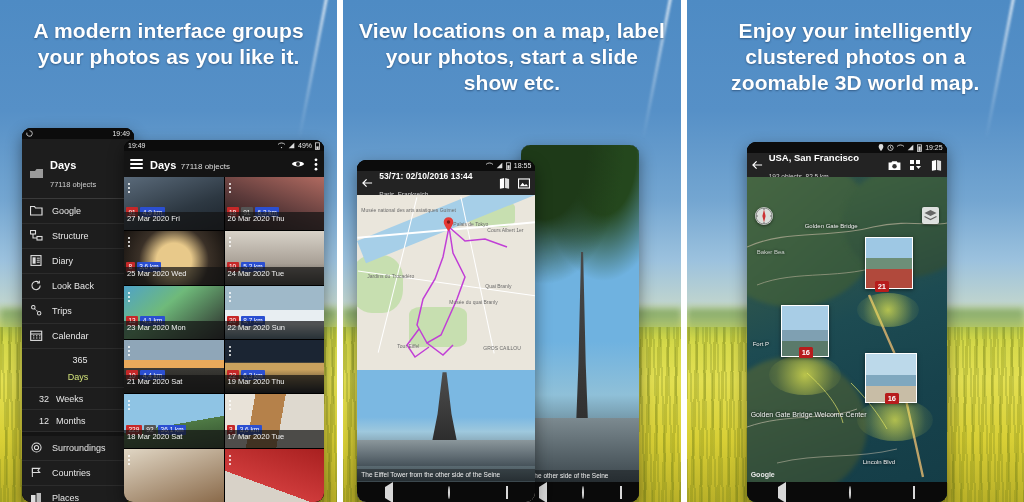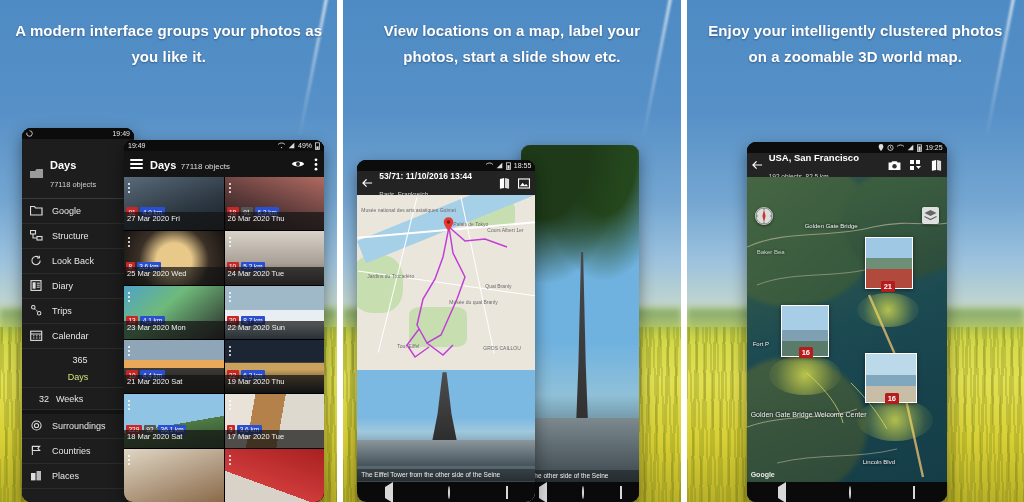--- a/index.html
+++ b/index.html
@@ -19,21 +19,21 @@
               transform:rotate(11deg); filter:blur(1.2px); }
   .field { position:absolute; left:0; right:0; bottom:0; height:175px;
            background:
              repeating-linear-gradient(92deg, rgba(120,130,20,.30) 0 3px, rgba(225,220,60,.0) 3px 9px),
              repeating-linear-gradient(88deg, rgba(90,110,25,.22) 0 2px, rgba(0,0,0,0) 2px 7px),
              linear-gradient(180deg,#cfd646 0%, #e3e052 30%, #d8cf35 65%, #b9b028 100%); }
   .field:after{ content:""; position:absolute; left:0; right:0; top:-18px; height:30px;
              background:linear-gradient(180deg, rgba(120,160,90,.85), rgba(205,210,70,0)); filter:blur(3px); }
 
   .heading { position:relative; z-index:6; text-align:center; color:#fff; font-weight:bold;
-             font-size:15px; line-height:26px; padding:18px 14px 0; letter-spacing:.1px;
+             font-size:21px; line-height:26px; padding:18px 14px 0; letter-spacing:.1px;
              text-shadow:0 1px 2px rgba(10,30,60,.45); }
 
   
   .phone { position:absolute; background:#151515; border-radius:9px;
            box-shadow:0 6px 16px rgba(0,0,0,.45); overflow:hidden; }
   .phone .screen { position:absolute; inset:0; overflow:hidden; background:#000; }
   .statusbar { height:11px; background:#0c0c0c; color:#e9e9e9; font-size:7px;
                display:flex; align-items:center; justify-content:flex-end; gap:3px; padding:0 4px; }
   .statusbar .left { margin-right:auto; display:flex; gap:2px; align-items:center; }
   .navbar { position:absolute; left:0; right:0; bottom:0; height:20px; background:#0a0a0a;
@@ -164,40 +164,40 @@
                 <svg width="13" height="11" viewBox="0 0 13 11">
                   <rect x="0.5" y="0.5" width="5" height="3.5" fill="none" stroke="#ddd" stroke-width="1.1"></rect>
                   <rect x="7" y="6.5" width="5" height="3.5" fill="none" stroke="#ddd" stroke-width="1.1"></rect>
                   <path d="M3 4v4h4" fill="none" stroke="#ddd" stroke-width="1.1"></path>
                 </svg>
               </span>
             <span>Structure</span>
           </div>
           <div class="drow">
             <span class="dicon">
-                <svg width="13" height="11" viewBox="0 0 13 12">
-                  <path d="M10.5 6a4.5 4.5 0 1 1-1.4-3.2" fill="none" stroke="#ddd" stroke-width="1.2"></path>
-                  <path d="M9.6.7v2.6H7" fill="none" stroke="#ddd" stroke-width="1.2"></path>
-                </svg>
-              </span>
-            <span>Look Back</span>
-          </div>
-          <div class="drow">
-            <span class="dicon">
                 <svg width="13" height="11" viewBox="0 0 13 11">
                   <rect x="1" y="0.6" width="10" height="9.8" fill="none" stroke="#ddd" stroke-width="1.1"></rect>
                   <rect x="2.6" y="2.3" width="3" height="6.4" fill="#ddd"></rect>
                   <path d="M6.8 3.2h3M6.8 5.2h3M6.8 7.2h3" stroke="#ddd" stroke-width="1"></path>
                 </svg>
               </span>
             <span>Diary</span>
           </div>
           <div class="drow">
             <span class="dicon">
                 <svg width="13" height="11" viewBox="0 0 13 12">
+                  <path d="M10.5 6a4.5 4.5 0 1 1-1.4-3.2" fill="none" stroke="#ddd" stroke-width="1.2"></path>
+                  <path d="M9.6.7v2.6H7" fill="none" stroke="#ddd" stroke-width="1.2"></path>
+                </svg>
+              </span>
+            <span>Look Back</span>
+          </div>
+          <div class="drow">
+            <span class="dicon">
+                <svg width="13" height="11" viewBox="0 0 13 12">
                   <circle cx="3" cy="2.4" r="1.9" fill="none" stroke="#ddd" stroke-width="1.1"></circle>
                   <circle cx="9.4" cy="9" r="1.9" fill="none" stroke="#ddd" stroke-width="1.1"></circle>
                   <path d="M4.4 4 8 7.5" stroke="#ddd" stroke-width="1.1" stroke-dasharray="1.4 1.4"></path>
                 </svg>
               </span>
             <span>Trips</span>
           </div>
           <div class="drow">
             <span class="dicon">
                 <svg width="13" height="11" viewBox="0 0 13 11">
@@ -209,20 +209,24 @@
             <span>Calendar</span>
           </div>
 
           <div class="drow hl">
             <span class="num">365</span>
             <span>Days</span>
           </div>
           <div class="drow">
             <span class="num">32</span>
             <span>Weeks</span>
+          </div>
+          <div class="drow">
+            <span class="num">12</span>
+            <span>Months</span>
           </div>
           <div class="sep"></div>
 
           <div class="drow">
             <span class="dicon">
                 <svg width="13" height="11" viewBox="0 0 12 12">
                   <circle cx="6" cy="6" r="5" fill="none" stroke="#ddd" stroke-width="1.1"></circle>
                   <circle cx="6" cy="6" r="2.3" fill="none" stroke="#ddd" stroke-width="1.1"></circle>
                 </svg>
               </span>
@@ -496,21 +500,21 @@
               <rect x="1.6" y="4" width="2.8" height="4.6" fill="#ddd"></rect>
             </svg>
           <span>18:55</span>
         </div>
 
         <div class="mapbar">
           <svg width="11" height="10" viewBox="0 0 12 10">
               <path d="M11 5H1M5 1 1 5l4 4" fill="none" stroke="#fff" stroke-width="1.3"></path>
             </svg>
           <span>
-            <span class="mt">53/71: 11/10/2016 13:44</span><br>
+            <span class="mt">53/71: 02/10/2016 13:44</span><br>
             <span class="ms">Paris, Frankreich</span>
           </span>
           <span style="margin-left:auto;display:flex;gap:8px;align-items:center">
             <svg width="11" height="12" viewBox="0 0 12 13">
                 <path d="M1 2.2 5.6 1v11L1 12.8z" fill="#fff"></path>
                 <path d="M6.6 1 11 2.2v10.6L6.6 12z" fill="#ddd"></path>
               </svg>
             <svg width="12" height="11" viewBox="0 0 13 11">
                 <rect x="0.6" y="0.6" width="11.8" height="9.8" fill="none" stroke="#fff" stroke-width="1.2"></rect>
                 <path d="M2 8.6 5 4.8l2.2 2.6L8.8 6l2.2 2.6z" fill="#fff"></path>
@@ -653,21 +657,21 @@
                 <path d="M2.5 9.5 8.5 12.5 14.5 9.5" fill="none" stroke="#666" stroke-width="1.2"></path>
               </svg>
           </div>
 
           <div class="clusterHalo" style="left:110px;top:116px;width:62px;height:34px"></div>
           <div class="clusterHalo" style="left:22px;top:178px;width:72px;height:40px"></div>
           <div class="clusterHalo" style="left:110px;top:222px;width:76px;height:42px"></div>
 
           <div class="thumb" style="left:118px;top:60px;width:48px;height:52px;
                background:linear-gradient(180deg,#9ec8e4 0 40%,#6d8f78 40% 62%,#b1493c 62%)"></div>
-          <div class="cbadge" style="left:134px;top:104px">21</div>
+          <div class="cbadge" style="left:128px;top:104px">21</div>
 
           <div class="thumb" style="left:34px;top:128px;width:48px;height:52px;
                background:linear-gradient(180deg,#a8cde6 0 48%,#7fa0b2 48% 70%,#5a7a6a 70%)"></div>
           <div class="cbadge" style="left:52px;top:170px">16</div>
 
           <div class="thumb" style="left:118px;top:176px;width:52px;height:50px;
                background:linear-gradient(180deg,#bcd9ea 0 44%,#7fa8bf 44% 66%,#c8bda6 66%)"></div>
           <div class="cbadge" style="left:138px;top:216px">16</div>
 
           <div class="e-label" style="left:58px;top:46px">Golden Gate Bridge</div>

